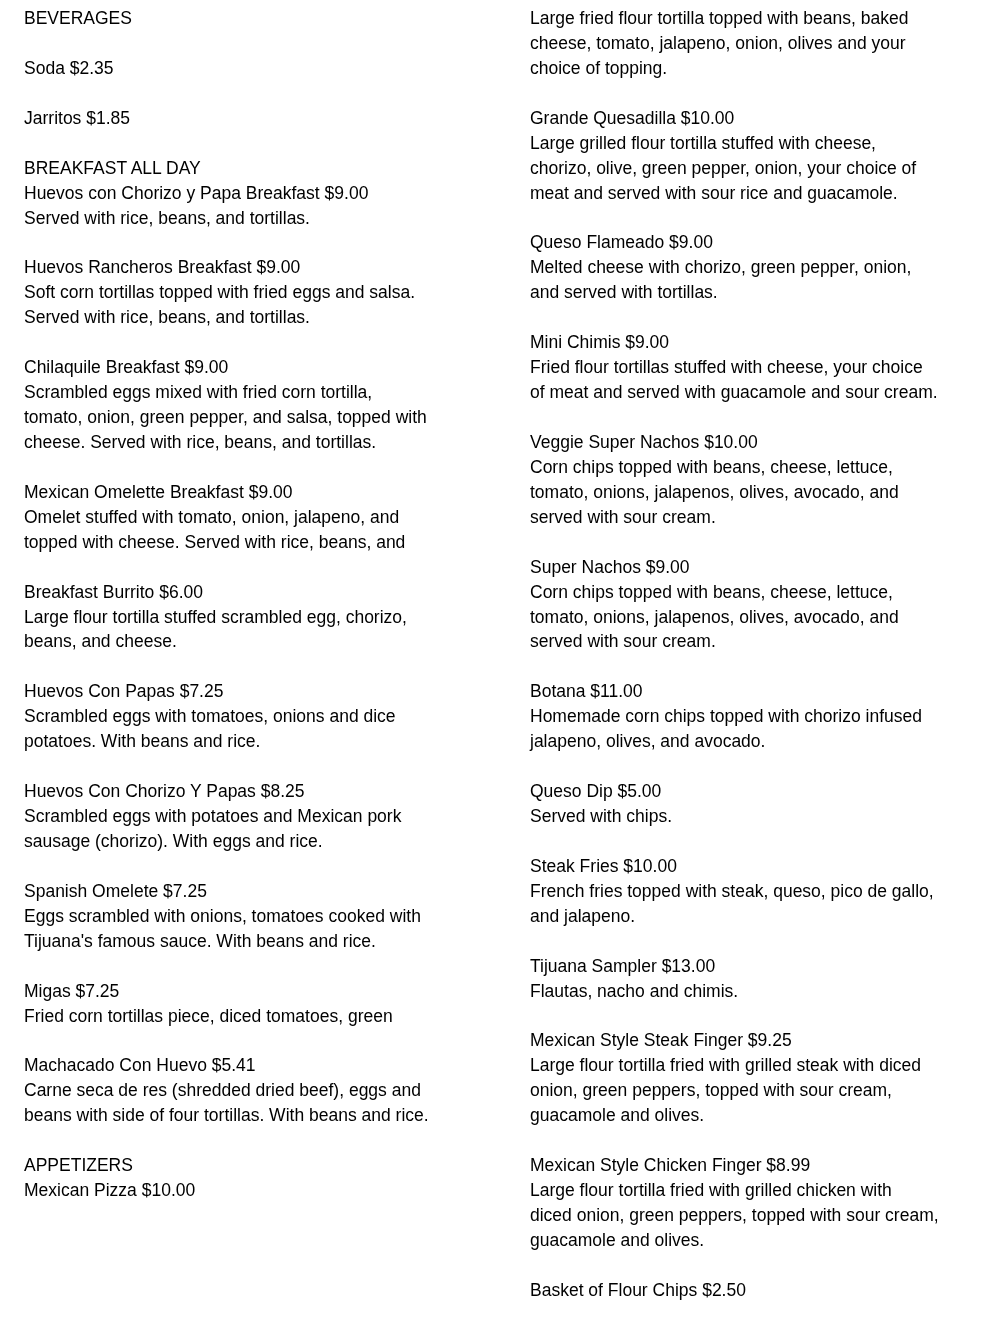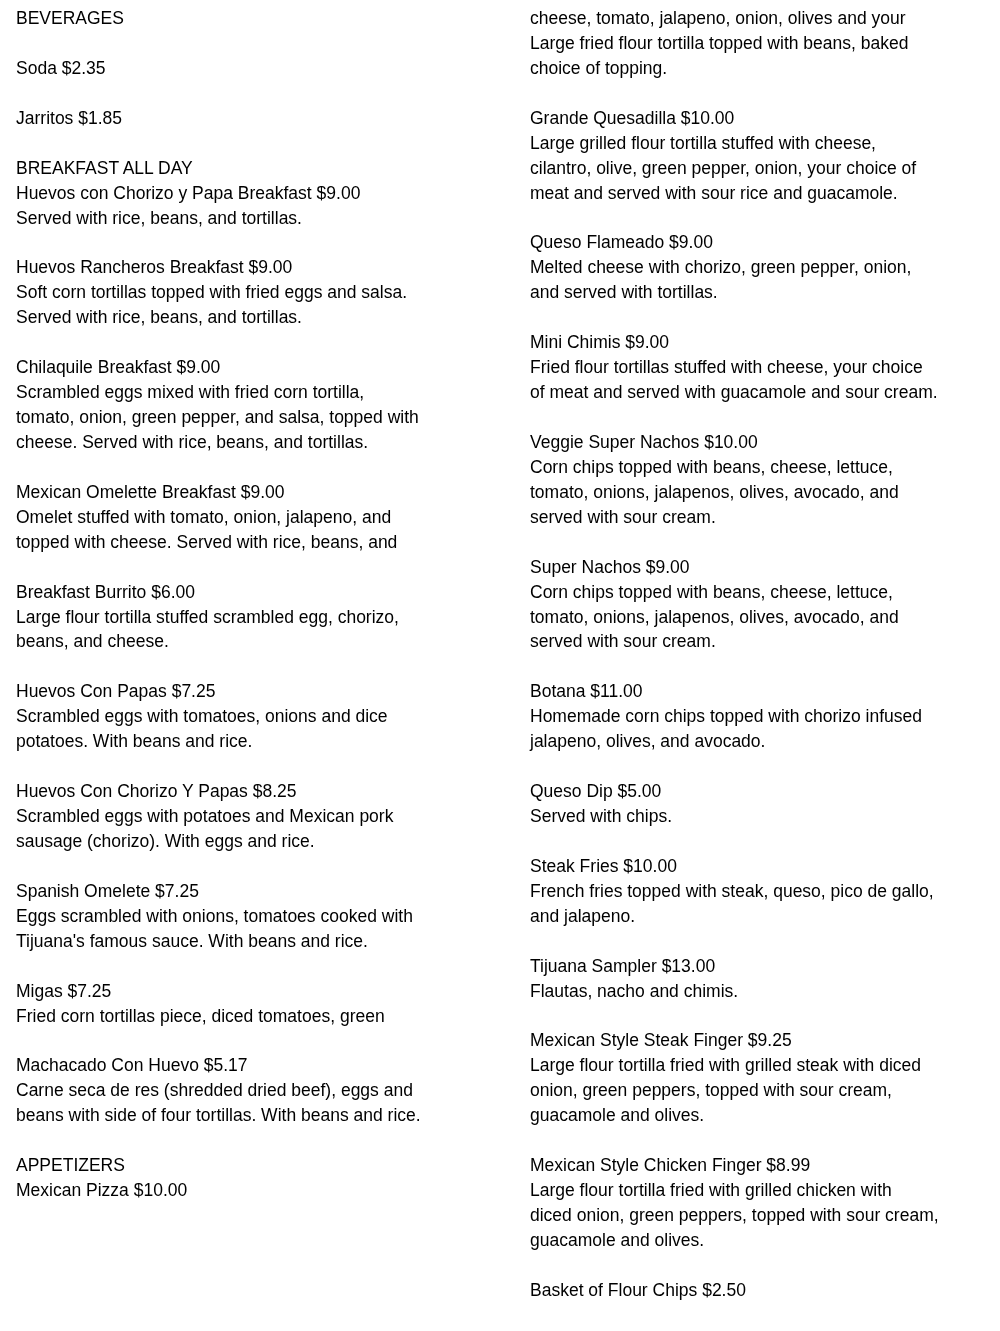--- a/index.html
+++ b/index.html
@@ -2,21 +2,21 @@
 <html><head>
 <meta charset="utf-8">
 <style>
   html, body { margin: 0; padding: 0; background: #ffffff; }
   body {
     width: 1000px; height: 1331px; overflow: hidden; position: relative;
     font-family: "Liberation Sans", sans-serif; color: #000000;
     font-size: 17.5px; line-height: 24.95px;
   }
   .col { position: absolute; top: 6px; }
-  .col-left { left: 16px; width: 490px; }
+  .col-left { left: 24px; width: 490px; }
   .col-right { left: 530px; width: 465px; }
   .line { white-space: nowrap; height: 24.95px; }
   .gap { height: 24.95px; }
 </style>
 </head>
 <body>
 
 <div class="col col-left">
     <div class="line">BEVERAGES</div>
     <div class="gap"></div>
@@ -53,35 +53,35 @@
     <div class="line">Scrambled eggs with potatoes and Mexican pork</div>
     <div class="line">sausage (chorizo). With eggs and rice.</div>
     <div class="gap"></div>
     <div class="line">Spanish Omelete $7.25</div>
     <div class="line">Eggs scrambled with onions, tomatoes cooked with</div>
     <div class="line">Tijuana's famous sauce. With beans and rice.</div>
     <div class="gap"></div>
     <div class="line">Migas $7.25</div>
     <div class="line">Fried corn tortillas piece, diced tomatoes, green</div>
     <div class="gap"></div>
-    <div class="line">Machacado Con Huevo $5.17</div>
+    <div class="line">Machacado Con Huevo $5.41</div>
     <div class="line">Carne seca de res (shredded dried beef), eggs and</div>
     <div class="line">beans with side of four tortillas. With beans and rice.</div>
     <div class="gap"></div>
     <div class="line">APPETIZERS</div>
     <div class="line">Mexican Pizza $10.00</div>
   </div>
 <div class="col col-right">
+    <div class="line">Large fried flour tortilla topped with beans, baked</div>
     <div class="line">cheese, tomato, jalapeno, onion, olives and your</div>
-    <div class="line">Large fried flour tortilla topped with beans, baked</div>
     <div class="line">choice of topping.</div>
     <div class="gap"></div>
     <div class="line">Grande Quesadilla $10.00</div>
     <div class="line">Large grilled flour tortilla stuffed with cheese,</div>
-    <div class="line">cilantro, olive, green pepper, onion, your choice of</div>
+    <div class="line">chorizo, olive, green pepper, onion, your choice of</div>
     <div class="line">meat and served with sour rice and guacamole.</div>
     <div class="gap"></div>
     <div class="line">Queso Flameado $9.00</div>
     <div class="line">Melted cheese with chorizo, green pepper, onion,</div>
     <div class="line">and served with tortillas.</div>
     <div class="gap"></div>
     <div class="line">Mini Chimis $9.00</div>
     <div class="line">Fried flour tortillas stuffed with cheese, your choice</div>
     <div class="line">of meat and served with guacamole and sour cream.</div>
     <div class="gap"></div>

